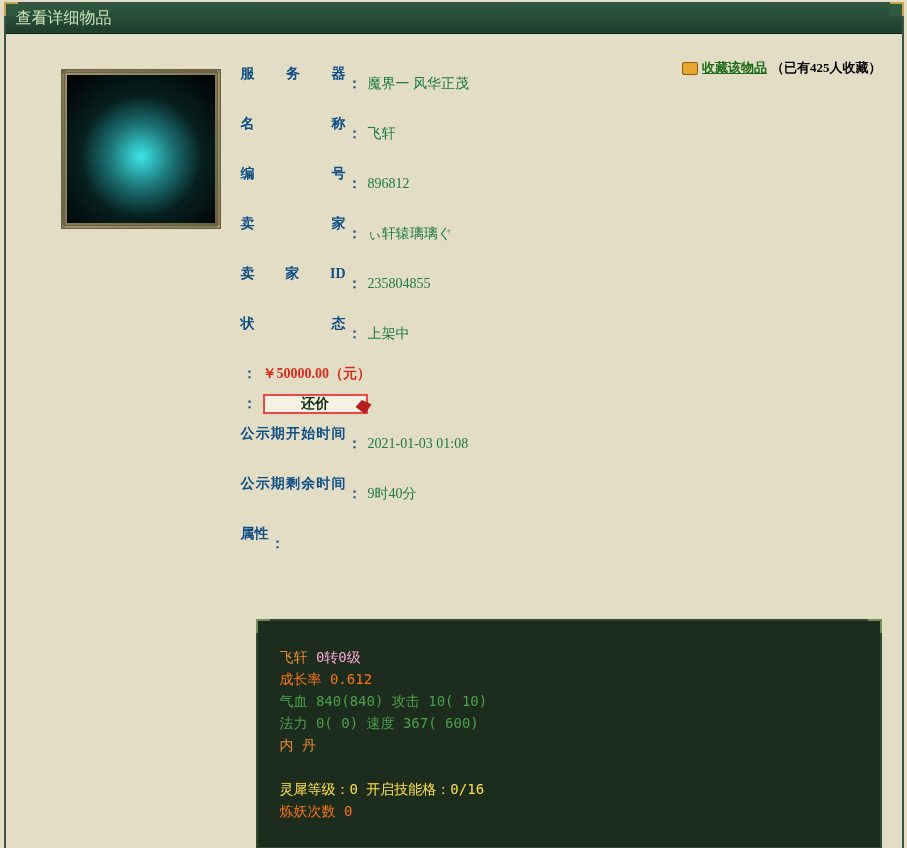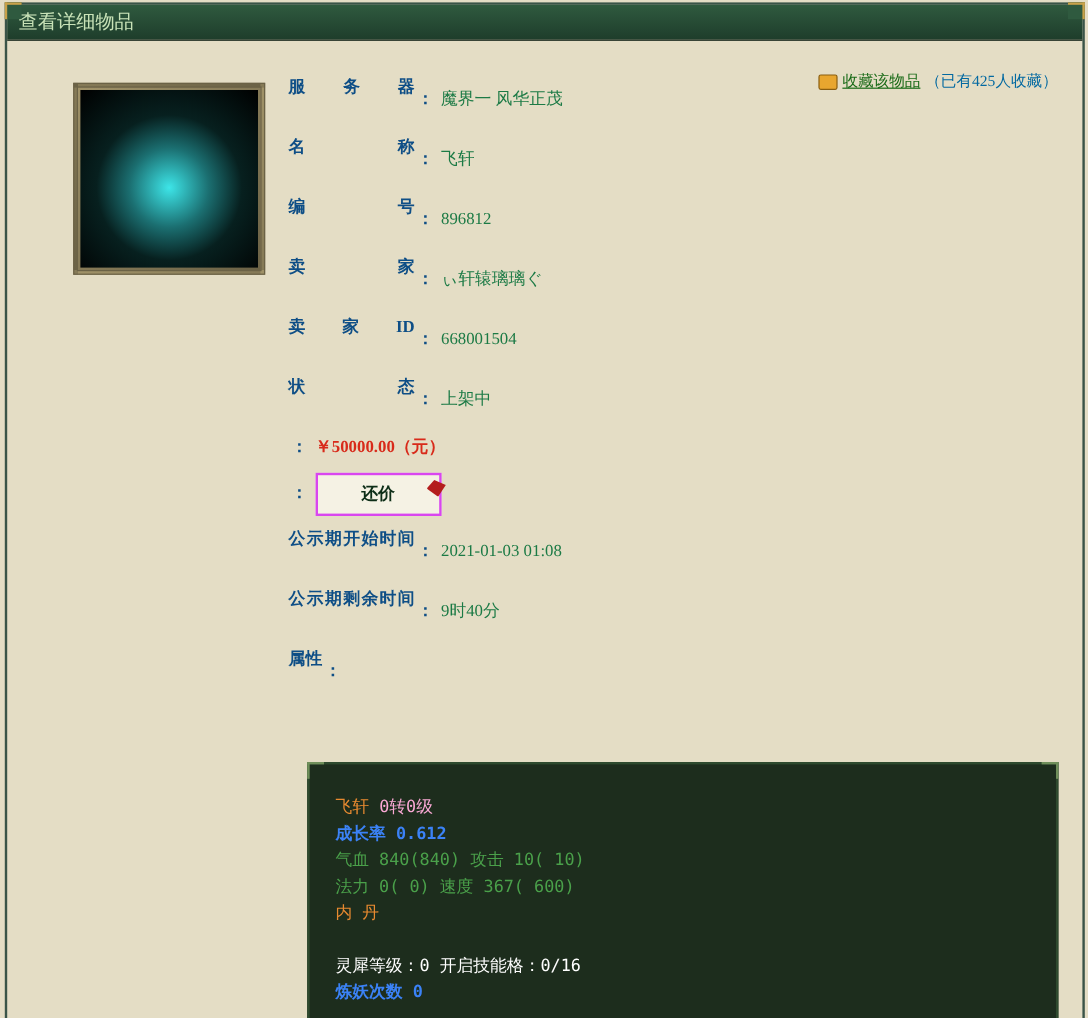--- a/index.html
+++ b/index.html
@@ -96,29 +96,29 @@
   }
   .fav-icon {
     width: 16px;
     height: 13px;
     background: #e8a62f;
     border: 1px solid #8a5e10;
     border-radius: 2px;
     position: relative;
     display: inline-block;
   }
-  .fav-link { color: #1a6b18; text-decoration: underline; }
-  .fav-count { color: #0369a1; }
+  .fav-link { color: #1a6b18; text-decoration: underline; font-weight: bold; }
+  .fav-count { color: #000000; font-weight: bold; }
   .bargain-btn {
     display: inline-flex;
     align-items: center;
     justify-content: center;
     width: 105px;
-    height: 36px;
-    border: 2px solid #d946ef;
+    height: 20px;
+    border: 2px solid #ef4444;
     background: #f5f2e4;
     color: #0d2e17;
     font-weight: bold;
     position: relative;
     cursor: pointer;
     font-family: inherit;
     font-size: 14px;
   }
   .bargain-btn .leaf {
     position: absolute;
@@ -142,23 +142,23 @@
   }
   .stats-panel .pcorner {
     position: absolute;
     width: 14px;
     height: 14px;
     border: 2px solid #6f8f5a;
   }
   .pcorner.tl { left: -2px; top: -2px; border-right: none; border-bottom: none; }
   .pcorner.tr { right: -2px; top: -2px; border-left: none; border-bottom: none; }
   .sp-orange { color: #e88a30; }
-  .sp-white { color: #3b82f6; font-weight: bold; }
+  .sp-white { color: #f97316; }
   .sp-green { color: #4aa04a; }
-  .sp-yellow { color: #ffffff; }
+  .sp-yellow { color: #fde047; }
   .sp-red { color: #f9a8d4; }
   .spacer { height: 22px; }
 </style>
 </head>
 <body>
 
 <div class="window">
   <div class="titlebar">
     <span class="corner tl"></span>
     <span class="corner tr"></span>
@@ -193,21 +193,21 @@
         <span class="info-value">896812</span>
       </div>
       <div class="info-row">
         <span class="info-label">卖家</span>
         <span class="colon">：</span>
         <span class="info-value">ぃ轩辕璃璃ぐ</span>
       </div>
       <div class="info-row">
         <span class="info-label">卖家ID</span>
         <span class="colon">：</span>
-        <span class="info-value">668001504</span>
+        <span class="info-value">235804855</span>
       </div>
       <div class="info-row">
         <span class="info-label">状态</span>
         <span class="colon">：</span>
         <span class="info-value">上架中</span>
       </div>
       <div class="info-row">
         <span class="colon">：</span>
         <span class="info-value red">￥50000.00（元）</span>
       </div>

